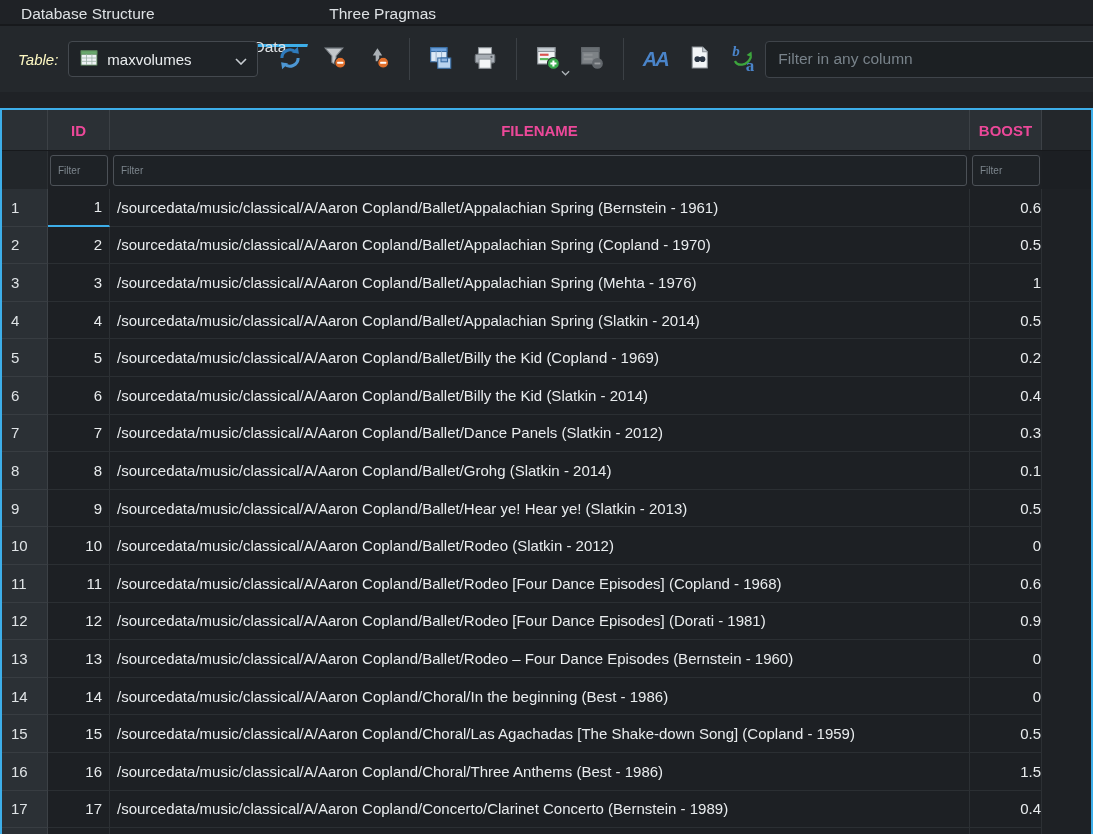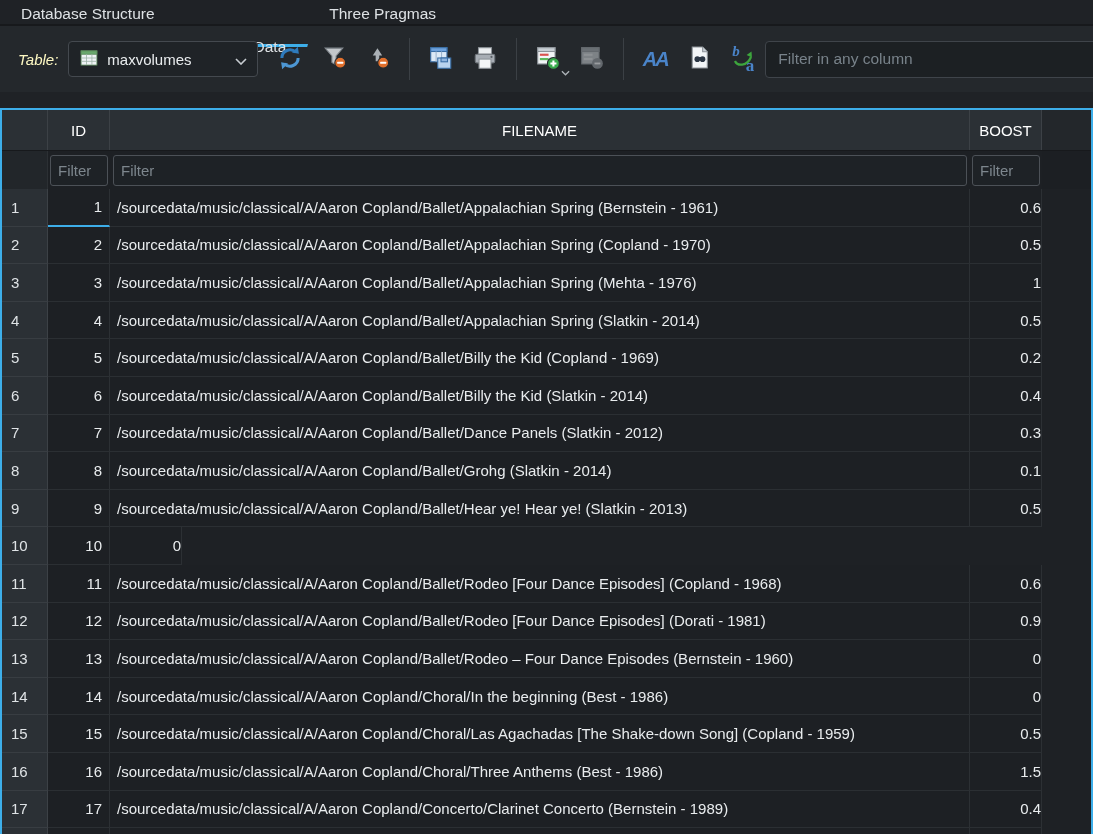--- a/index.html
+++ b/index.html
@@ -87,31 +87,31 @@
   .c-gut { width: 46px; flex: none; }
   .c-id  { width: 62px; flex: none; }
   .c-fn  { width: 860px; flex: none; }
   .c-bo  { width: 72px; flex: none; }
   .c-fill{ flex: 1; }
 
   .gridhead { display: flex; height: 41px; flex: none; border-bottom: 1px solid #17191c; }
   .hcell {
     background: #2b3035; border-right: 1px solid #3c4146;
     display: flex; align-items: center; justify-content: center;
-    font-weight: 400; font-size: 15px; color: #ffffff;
+    font-weight: 700; font-size: 15px; color: #ec4899;
   }
   .hcell.c-fill { background: #23272b; border-right: none; }
 
   .filterrow { display: flex; height: 38px; flex: none; background: #1d2024; align-items: center; }
   .filterrow .fslot { height: 100%; display: flex; align-items: center; }
   .filterrow .c-gut { background: #22262a; border-right: 1px solid #2c3034; }
   .filterrow .c-fill { background: #1c1f23; height: 100%; }
   .f-input {
     height: 31px; background: #1e2226; border: 1px solid #4c5157;
-    border-radius: 3px; color: #e9ecee; font-size: 15px; padding: 0 7px;
+    border-radius: 3px; color: #e9ecee; font-size: 10px; padding: 0 7px;
     font-family: inherit; outline: none;
   }
   .f-input::placeholder { color: #7d868d; }
   .f-id { width: 58px; margin: 0 2px; }
   .f-fn { width: 854px; margin: 0 3px; }
   .f-bo { width: 68px; margin: 0 2px; }
 
   .rows { flex: 1; display: flex; flex-direction: column; overflow: hidden; }
   .row { display: flex; height: 37.6px; flex: none; }
   .gut {
@@ -372,20 +372,21 @@
         <div class="row">
           <div class="gut">9</div>
           <div class="cell c-id">9</div>
           <div class="cell c-fn">/sourcedata/music/classical/A/Aaron Copland/Ballet/Hear ye! Hear ye! (Slatkin - 2013)</div>
           <div class="cell c-bo">0.5</div>
           <div class="cell c-fill"></div>
         </div>
         <div class="row">
           <div class="gut">10</div>
           <div class="cell c-id">10</div>
+          <div class="cell c-fn">/sourcedata/music/classical/A/Aaron Copland/Ballet/Rodeo (Slatkin - 2012)</div>
           <div class="cell c-bo">0</div>
           <div class="cell c-fill"></div>
         </div>
         <div class="row">
           <div class="gut">11</div>
           <div class="cell c-id">11</div>
           <div class="cell c-fn">/sourcedata/music/classical/A/Aaron Copland/Ballet/Rodeo [Four Dance Episodes] (Copland - 1968)</div>
           <div class="cell c-bo">0.6</div>
           <div class="cell c-fill"></div>
         </div>

